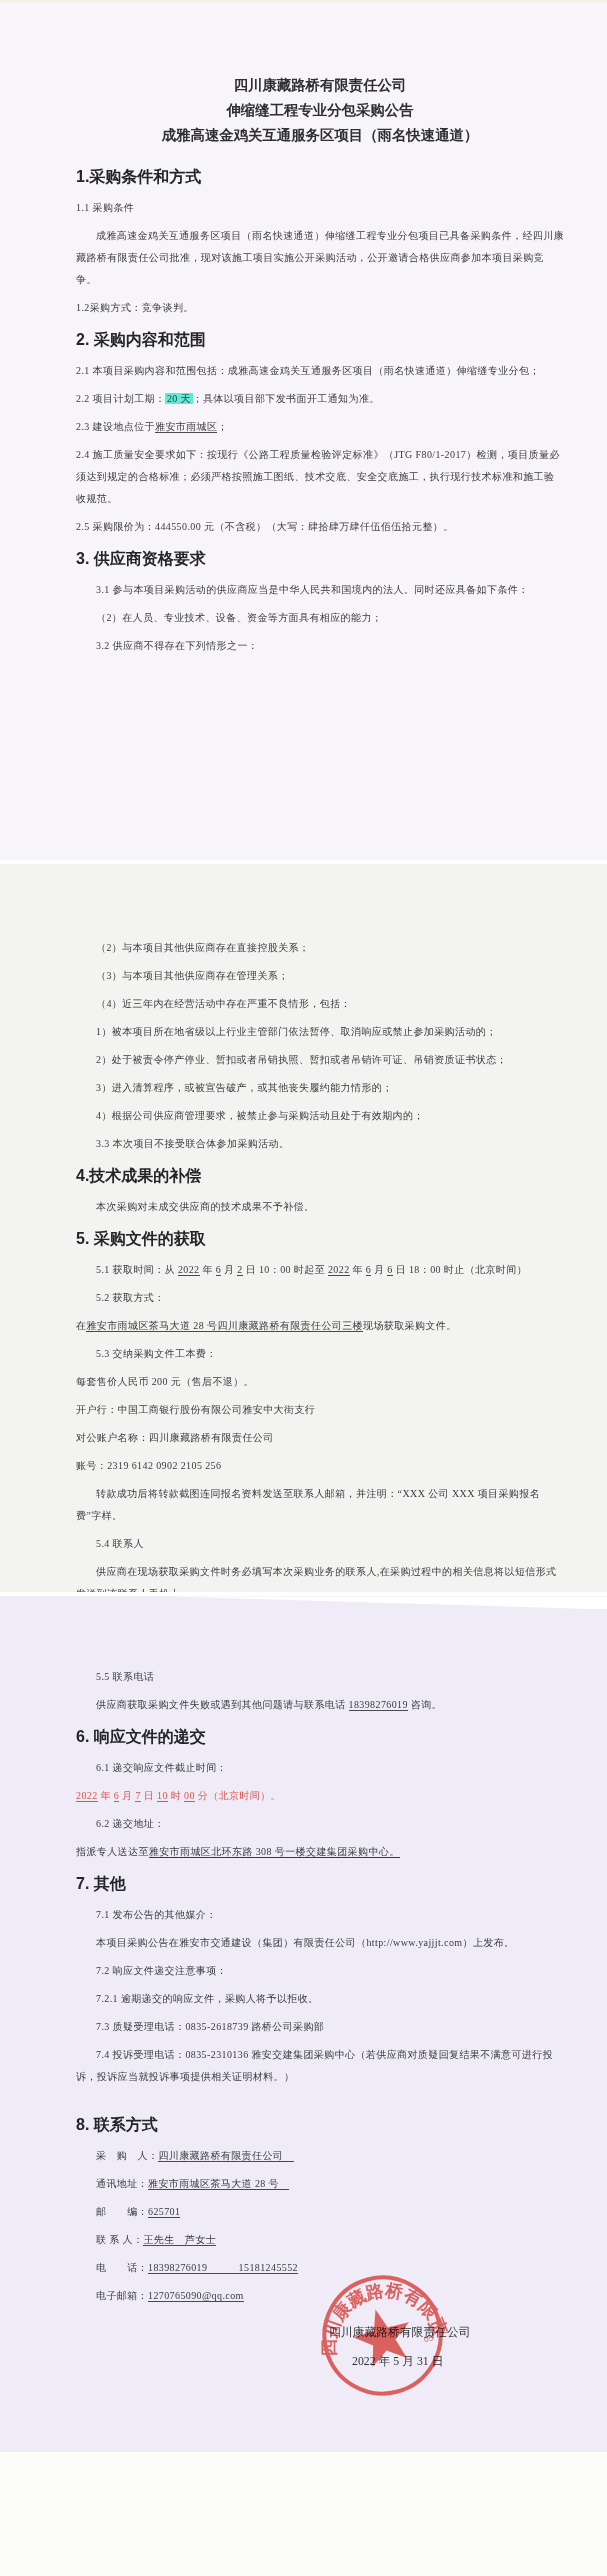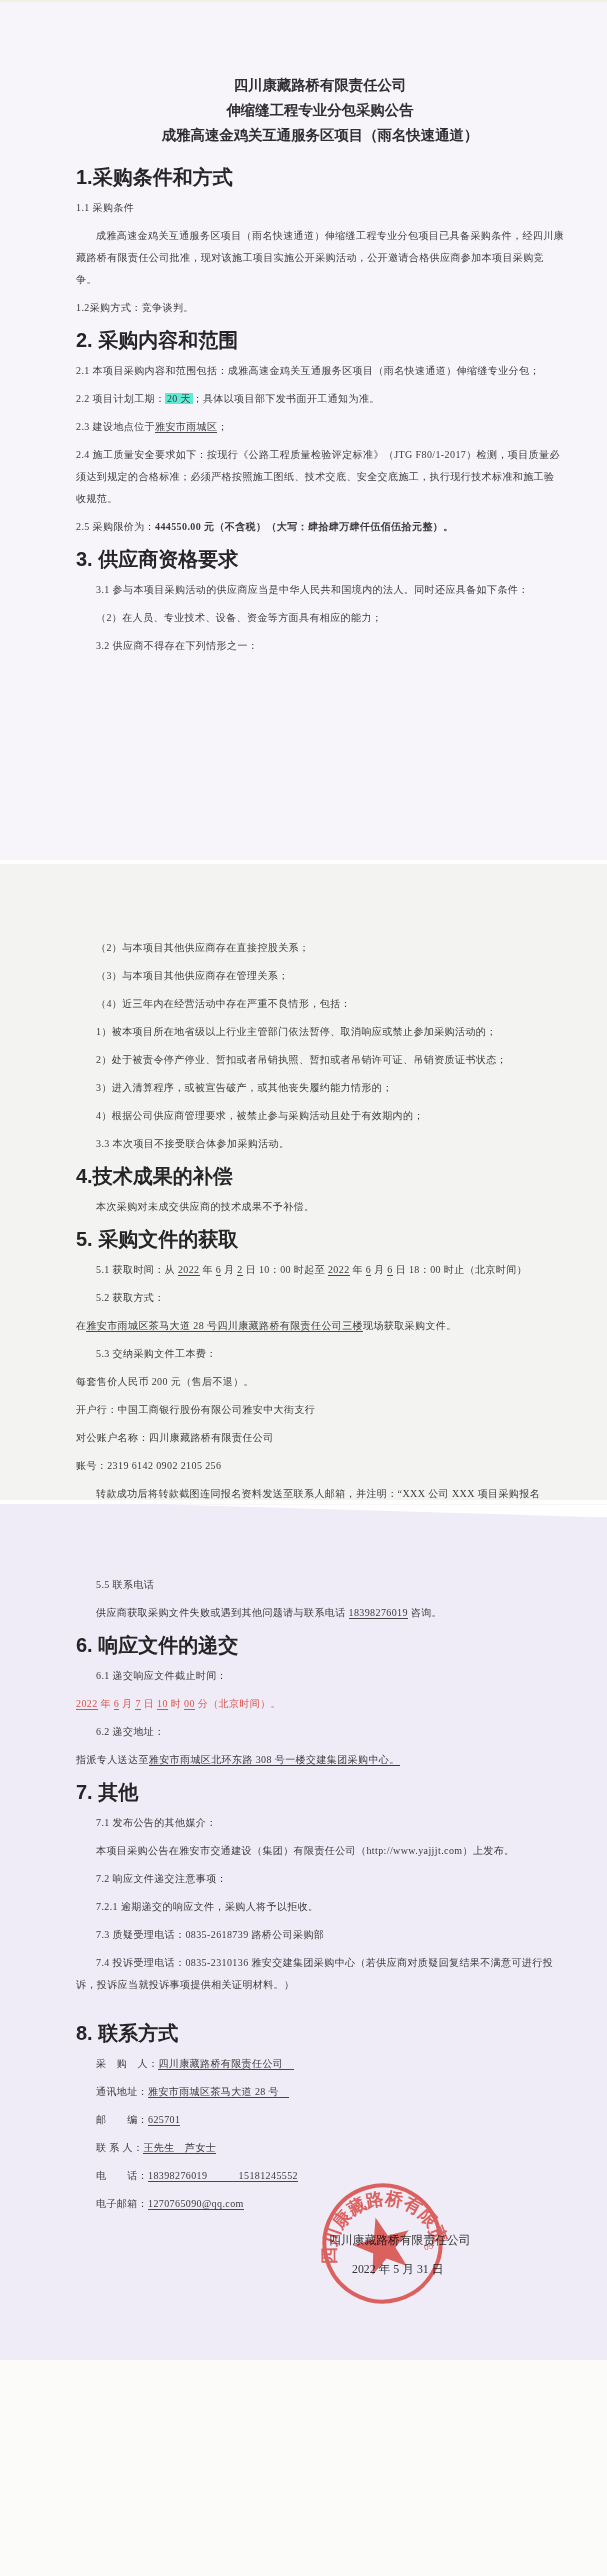--- a/index.html
+++ b/index.html
@@ -1,33 +1,33 @@
 <!DOCTYPE html>
 <html style="font-size:12px"><head>
 <meta charset="utf-8">
 <style>
   html,body{margin:0;padding:0;background:#fbfbfa;}
   body{width:607px;font-family:"Liberation Serif","DejaVu Serif",serif;color:#3a3a3c;}
   .page{position:relative;box-sizing:border-box;padding:0 43px 0 76px;overflow:hidden;}
   .page-1{height:860px;background:#f8f5fa;border-top:2.3px solid #f3f0e0;padding-top:71px;}
   .page-gap{height:3.8px;background:#ffffff;}
   .page-gap2{height:4.6px;background:#ffffff;}
-  .page-2{height:636px;background:#f3f4f1;padding-top:73px;}
+  .page-2{height:728px;background:#f3f4f1;padding-top:73px;}
   .page-3{height:856px;background:#efecf7;padding-top:70px;}
   .page3-wedge{position:absolute;top:0;right:0;width:440px;height:13px;background:#ffffff;
     clip-path:polygon(0 0,100% 0,100% 100%);}
   .doc-title{text-align:center;font-family:"Liberation Sans","DejaVu Sans",sans-serif;
     font-weight:bold;font-size:14.4px;line-height:25px;color:#2f2f31;margin-bottom:15px;}
-  .h{font-family:"Liberation Sans","DejaVu Sans",sans-serif;font-weight:bold;font-size:20px;
+  .h{font-family:"Liberation Sans","DejaVu Sans",sans-serif;font-weight:bold;font-size:16px;
     line-height:22px;color:#252527;margin:10px 0 9px;}
   .para{margin:0 0 6px;font-size:10px;line-height:22px;letter-spacing:0.4px;}
   .para.indent{text-indent:2em;}
   .u{border-bottom:0.8px solid #4a4a4c;}
   .hl{background:#5eead4;padding:0 1.5px;}
-  .b{font-weight:bold;}
+  .b{font-weight:normal;}
   .red{color:#d9544d;}
   .redu{color:#d9544d;border-bottom:0.8px solid #d9544d;}
   .bu{border-bottom:1.5px solid #3a3a3c;font-weight:500;}
   .sig{margin:10.6px 0 0 253px;font-size:11.8px;line-height:29px;color:#333335;}
   .sig .sig-date{padding-left:23px;}
   .seal{position:absolute;left:315px;top:672px;width:135px;height:135px;
     opacity:0.88;mix-blend-mode:multiply;pointer-events:none;}
   .seal svg{width:100%;height:100%;}
   .seal-ring{fill:none;stroke:#e8544c;stroke-width:6;}
   .seal-arc-text{fill:#e8544c;font-family:"Liberation Sans","DejaVu Sans",sans-serif;

